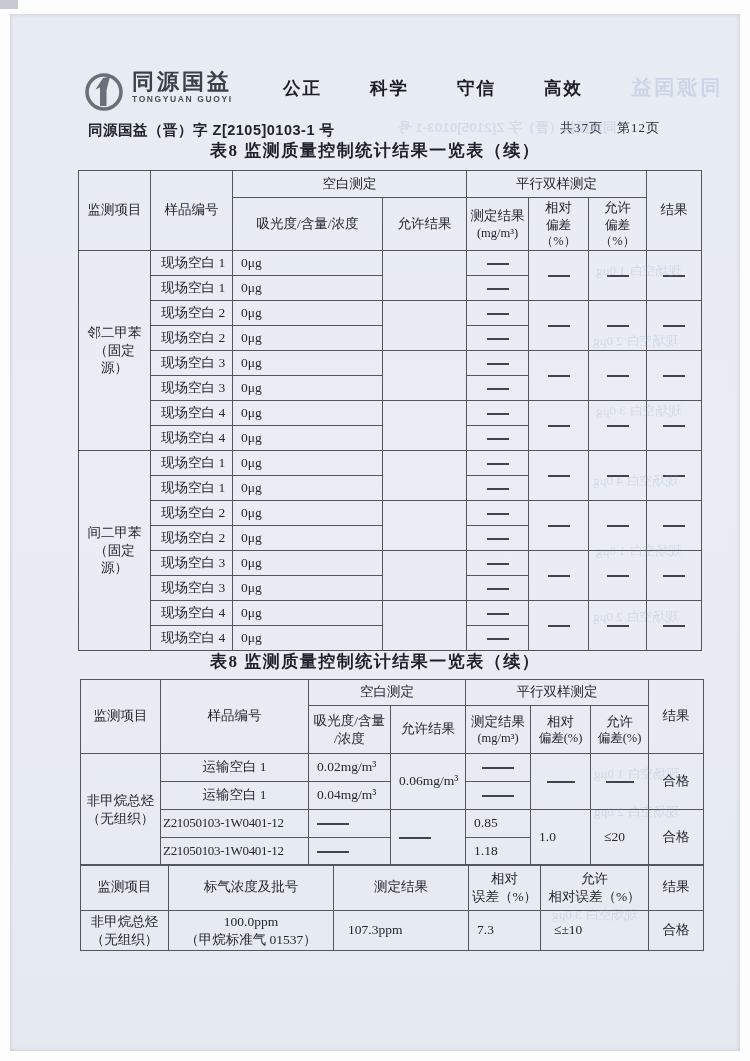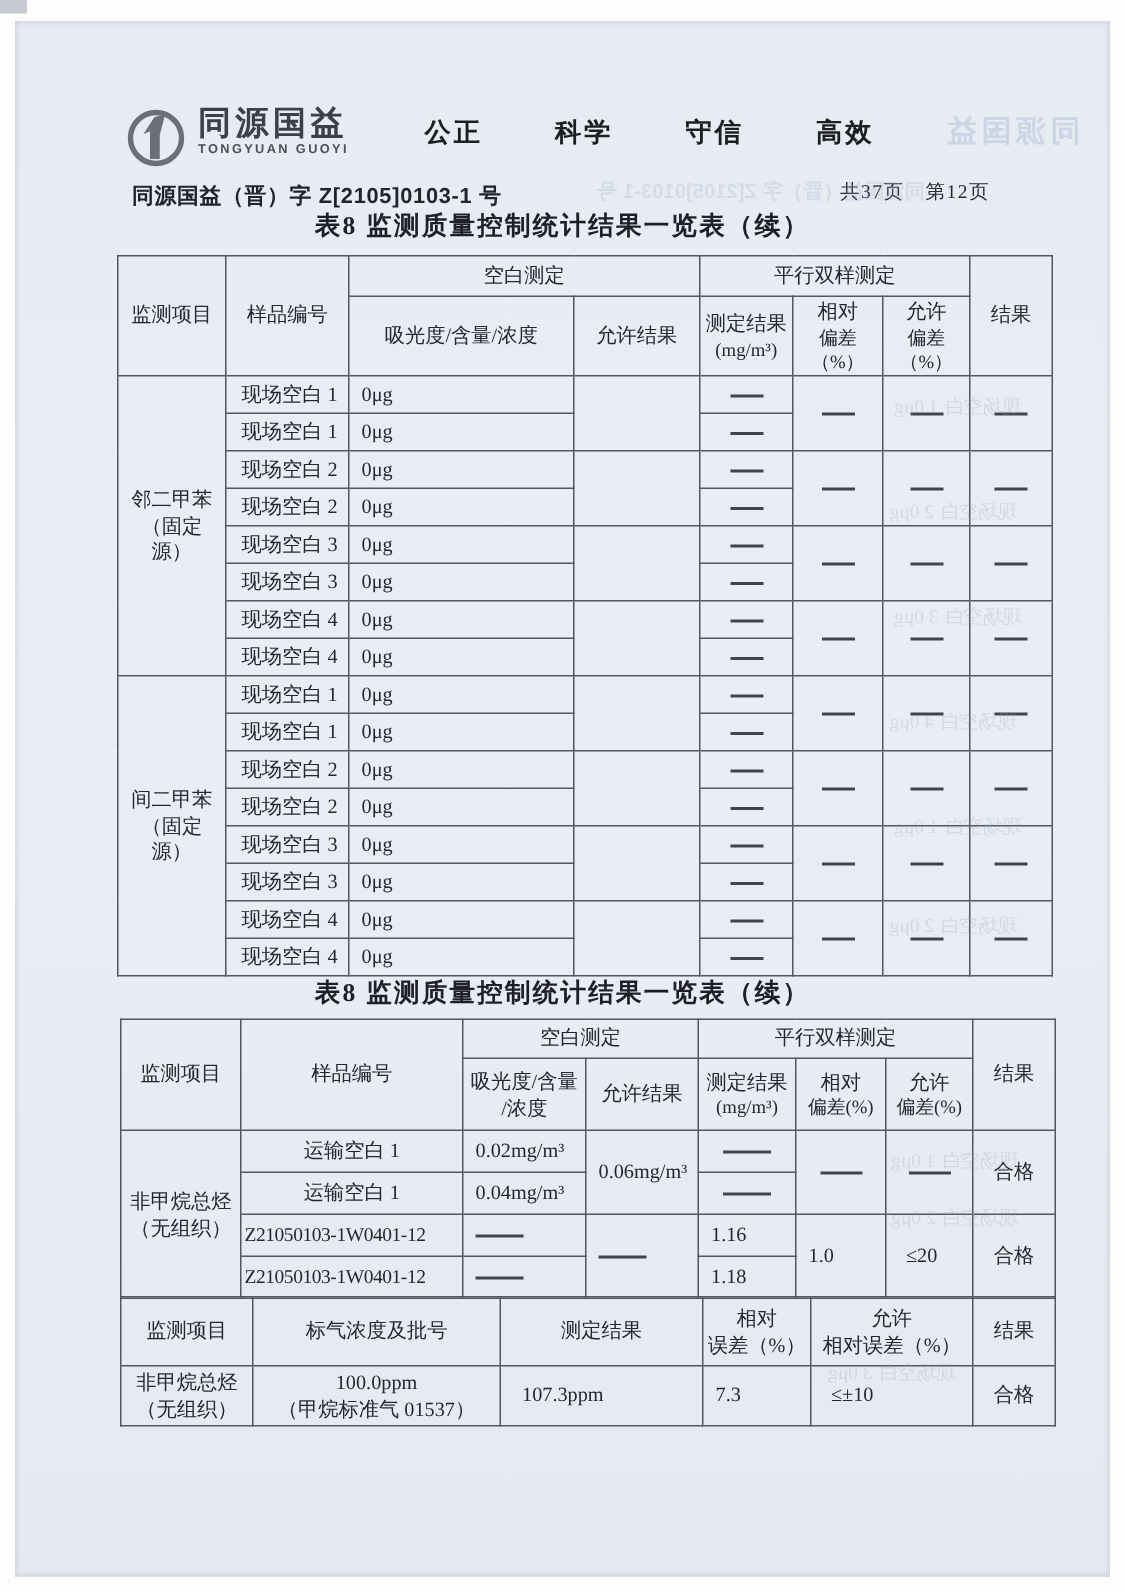--- a/index.html
+++ b/index.html
@@ -312,21 +312,21 @@
     </tr>
     <tr>
       <td>运输空白 1</td>
       <td class="t-left">0.04mg/m³</td>
       <td><i class="dash dash-lg"></i></td>
     </tr>
     <tr>
       <td class="id-cell">Z21050103-1W0401-12</td>
       <td class="t-left"><i class="dash dash-lg"></i></td>
       <td rowspan="2" class="t-left"><i class="dash dash-lg"></i></td>
-      <td class="t-left">1.16</td>
+      <td class="t-left">0.85</td>
       <td rowspan="2" class="t-left">1.0</td>
       <td rowspan="2" class="t-left" style="padding-left:13px">≤20</td>
       <td rowspan="2">合格</td>
     </tr>
     <tr>
       <td class="id-cell">Z21050103-1W0401-12</td>
       <td class="t-left"><i class="dash dash-lg"></i></td>
       <td class="t-left">1.18</td>
     </tr>
   </tbody>

